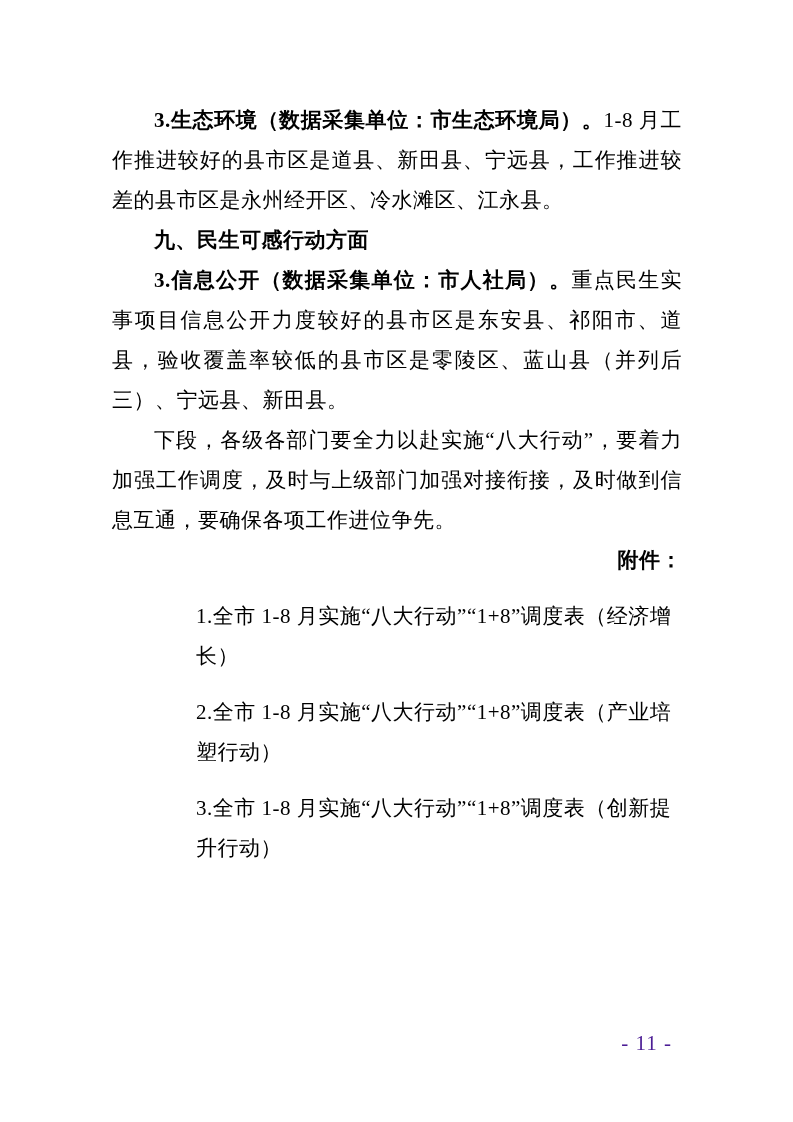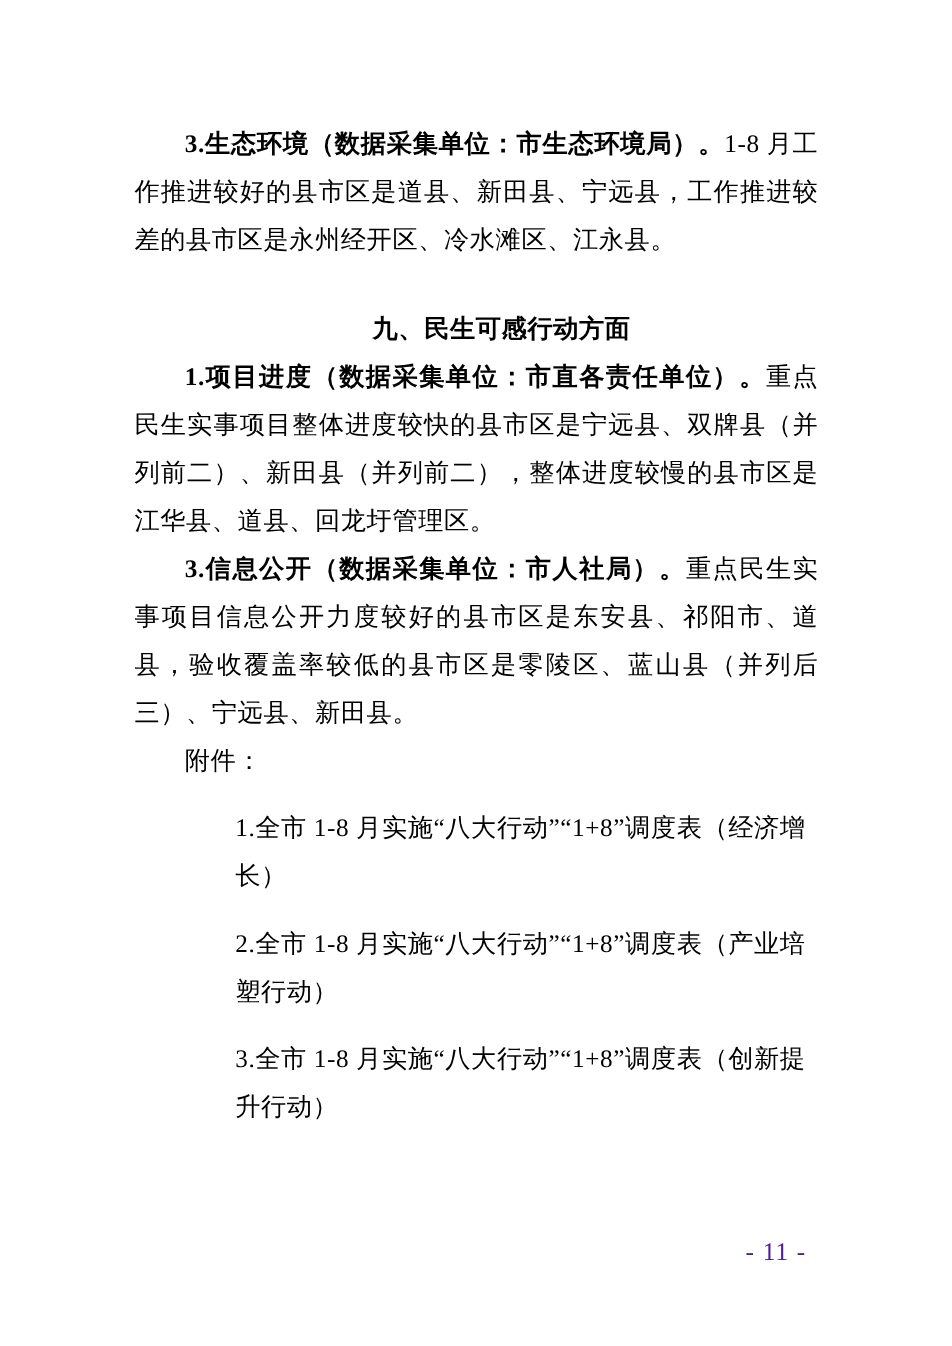--- a/index.html
+++ b/index.html
@@ -30,27 +30,27 @@
   }
   .content p {
     margin: 0;
     padding: 0;
     text-indent: 2em;
   }
   .lead {
     font-weight: bold;
   }
   p.heading {
-    font-family: Liberation Serif, serif;
+    font-family: Liberation Sans, sans-serif;
     font-weight: bold;
-    text-align: center;
-    margin-top: 34px;
+    text-align: left;
   }
   p.attach-label {
-    text-align: left;
+    text-align: right;
+    font-weight: bold;
   }
   p.attach-item {
     text-indent: 0;
     padding-left: 84px;
     text-align: left;
     margin-top: 16px;
   }
   .footer {
     position: absolute;
     top: 1028px;
@@ -65,25 +65,25 @@
 </head>
 <body>
 
 <div class="page">
   <div class="content">
 
     <p class="para"><span class="lead">3.生态环境（数据采集单位：市生态环境局）。</span><span>1-8 月工作推进较好的县市区是道县、新田县、宁远县，工作推进较差的县市区是永州经开区、冷水滩区、江永县。</span></p>
 
     <p class="heading">九、民生可感行动方面</p>
 
-    <p class="para"><span class="lead">1.项目进度（数据采集单位：市直各责任单位）。</span><span>重点民生实事项目整体进度较快的县市区是宁远县、双牌县（并列前二）、新田县（并列前二），整体进度较慢的县市区是江华县、道县、回龙圩管理区。</span></p>
 
 
     <p class="para"><span class="lead">3.信息公开（数据采集单位：市人社局）。</span><span>重点民生实事项目信息公开力度较好的县市区是东安县、祁阳市、道县，验收覆盖率较低的县市区是零陵区、蓝山县（并列后三）、宁远县、新田县。</span></p>
 
+    <p class="para">下段，各级各部门要全力以赴实施“八大行动”，要着力加强工作调度，及时与上级部门加强对接衔接，及时做到信息互通，要确保各项工作进位争先。</p>
 
     <p class="attach-label">附件：</p>
 
     <p class="attach-item">1.全市 1-8 月实施“八大行动”“1+8”调度表（经济增长）</p>
 
     <p class="attach-item">2.全市 1-8 月实施“八大行动”“1+8”调度表（产业培塑行动）</p>
 
     <p class="attach-item">3.全市 1-8 月实施“八大行动”“1+8”调度表（创新提升行动）</p>
 
   </div>

